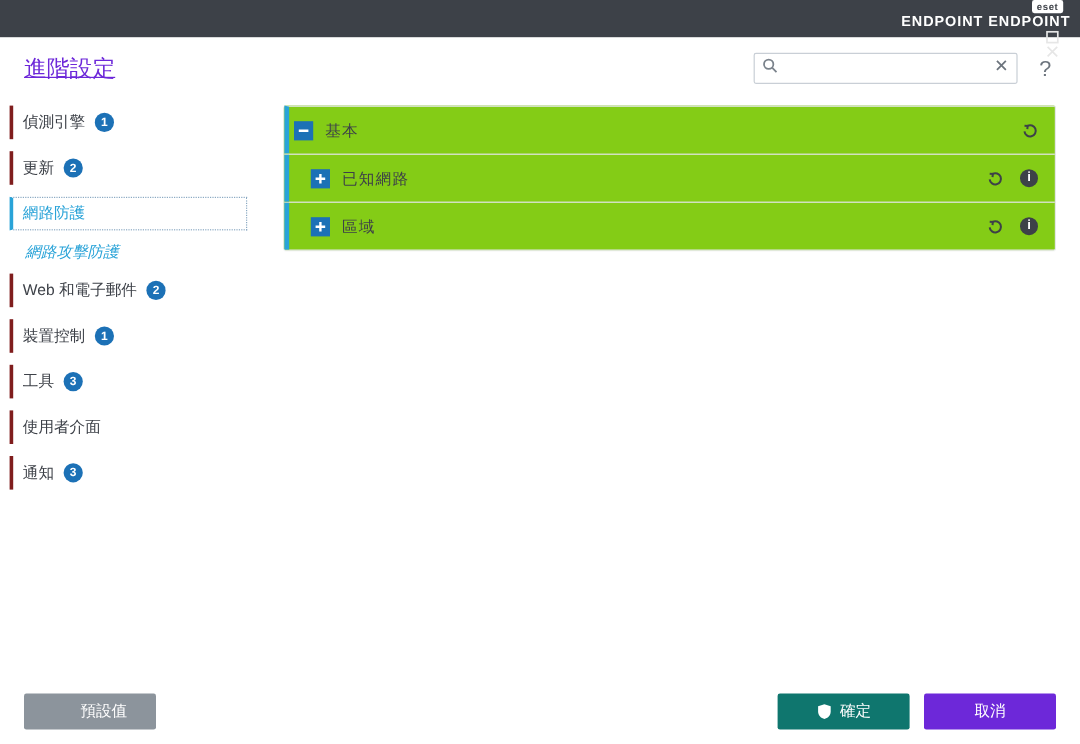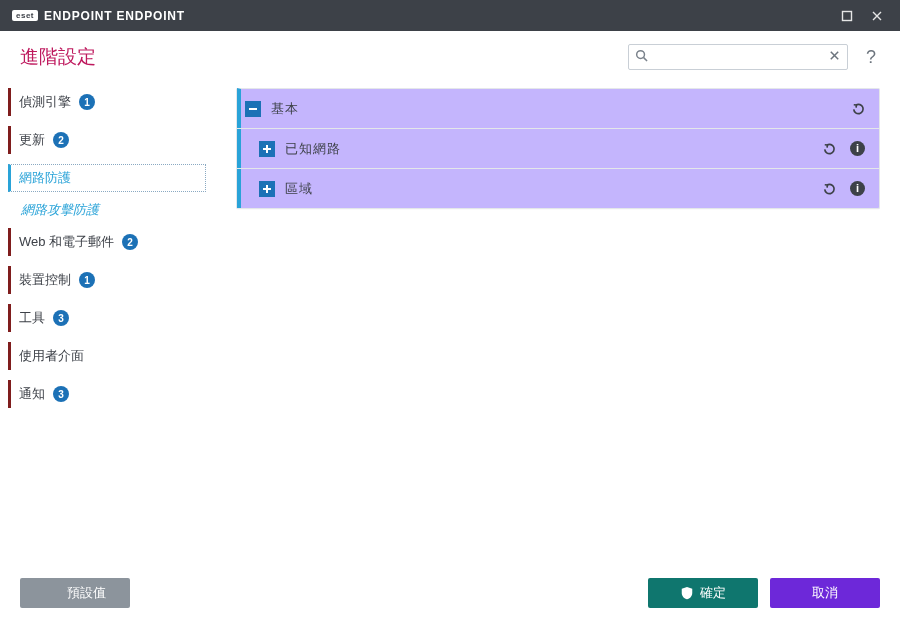--- a/index.html
+++ b/index.html
@@ -1,33 +1,33 @@
 <!DOCTYPE html>
 <html><head>
 <meta charset="utf-8">
 <style>
   * { box-sizing: border-box; margin: 0; padding: 0; font-family: "Microsoft JhengHei", "Segoe UI", Arial, sans-serif; }
   html, body { width: 900px; height: 620px; overflow: hidden; background: #fff; }
   .titlebar {
-    background: #3d4148; height: 31px; display: flex; align-items: center;
-    color: #fff; padding: 0 8px 0 12px; font-size: 12px; letter-spacing: .3px;
+    background: #3d4148; height: 31px; display: flex; align-items: flex-end;
+    color: #fff; padding: 0 8px 0 12px; font-size: 12px; letter-spacing: .3px; flex-direction: column;
   }
   .brand-badge {
     background: #fff; color: #3d4148; font-size: 8px; font-weight: bold;
     padding: 1px 4px; border-radius: 2px; margin-right: 6px; letter-spacing: .5px;
   }
   .titlebar-title { font-weight: 600; letter-spacing: .8px; }
   .titlebar-spacer { flex: 1; }
   .win-btn { width: 30px; height: 30px; display: flex; align-items: center; justify-content: center; cursor: pointer; color: #e6e6e6; }
   .win-btn svg { width: 12px; height: 12px; stroke: currentColor; fill: none; stroke-width: 1.4; }
 
   .toprow {
     display: flex; align-items: center; padding: 13px 20px 6px 20px; gap: 14px;
   }
-  .page-title { font-size: 19px; color: #be185d; font-weight: 500; flex: 1; }
+  .page-title { font-size: 19px; color: #6d28d9; font-weight: 500; flex: 1; text-decoration: underline; }
   .searchbox {
     width: 220px; height: 26px; border: 1px solid #c9cfd6; border-radius: 2px;
     display: flex; align-items: center; padding: 0 6px; gap: 6px; color: #7a828b;
   }
   .searchbox input { flex: 1; border: none; outline: none; font-size: 12px; background: transparent; }
   .help-btn { font-size: 18px; color: #6c747d; cursor: pointer; width: 18px; text-align: center; }
 
   .body {
     display: flex; height: 529px; padding: 6px 10px 0 0;
   }
@@ -44,21 +44,21 @@
     border-left: 3px solid #29a3d8;
   }
   .badge {
     min-width: 16px; height: 16px; border-radius: 8px; background: #1c71b6; color: #fff;
     font-size: 10px; font-weight: 700; display: inline-flex; align-items: center;
     justify-content: center; padding: 0 4px;
   }
 
   .content { flex: 1; padding: 6px 10px 0 26px; }
   .panel {
-    background: #c4b5fd; border: 1px solid #e4e7ea; border-top: none; border-radius: 2px;
+    background: #84cc16; border: 1px solid #e4e7ea; border-top: none; border-radius: 2px;
     box-shadow: 0 1px 0 rgba(0,0,0,.02);
   }
   .acc-row {
     display: flex; align-items: center; height: 40px; padding: 0 14px 0 8px;
     border-top: 1px solid #e4e7ea; cursor: pointer; gap: 10px;
   }
   .acc-row:first-child { border-left: 4px solid #29a3d8; padding-left: 4px; }
   .acc-row .gutter { width: 4px; align-self: stretch; background: #29a3d8; margin: -0px 8px 0 -8px; }
   .acc-ico {
     width: 16px; height: 16px; background: #1c71b6; display: inline-flex; align-items: center; justify-content: center;

